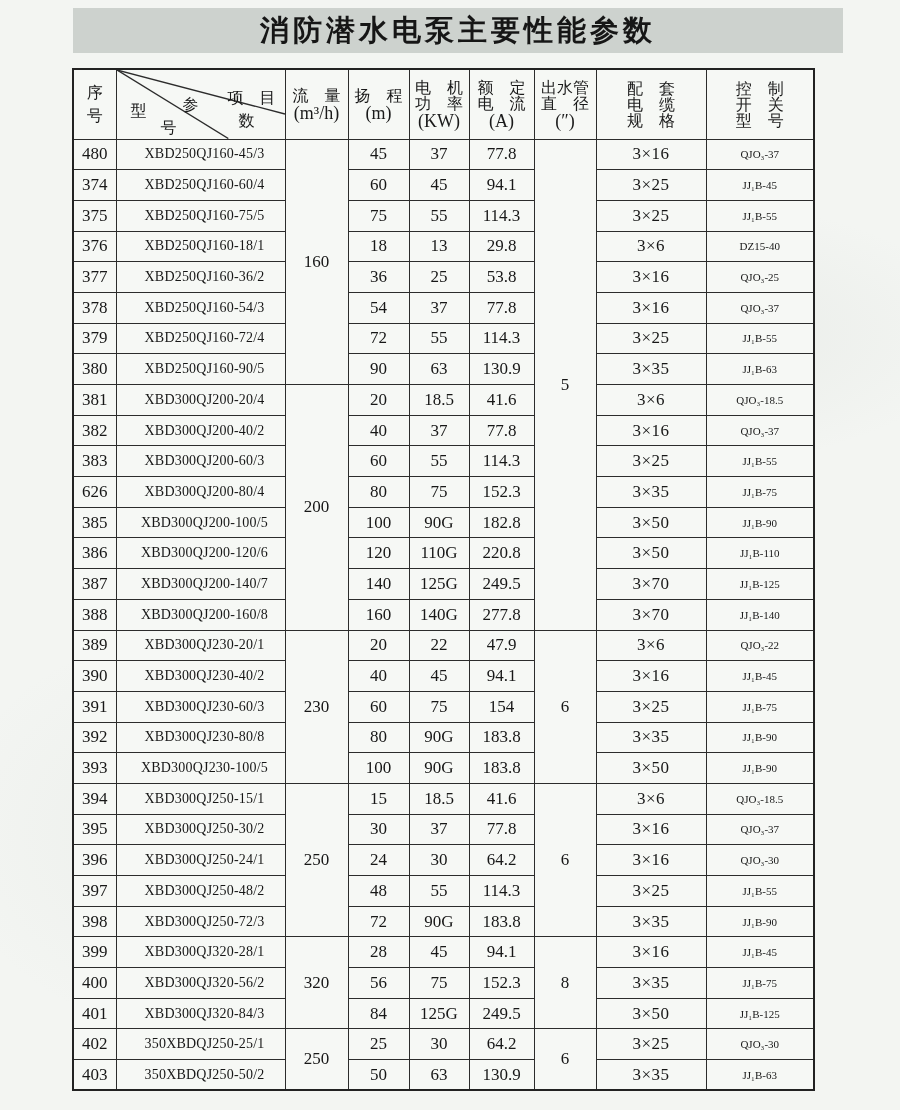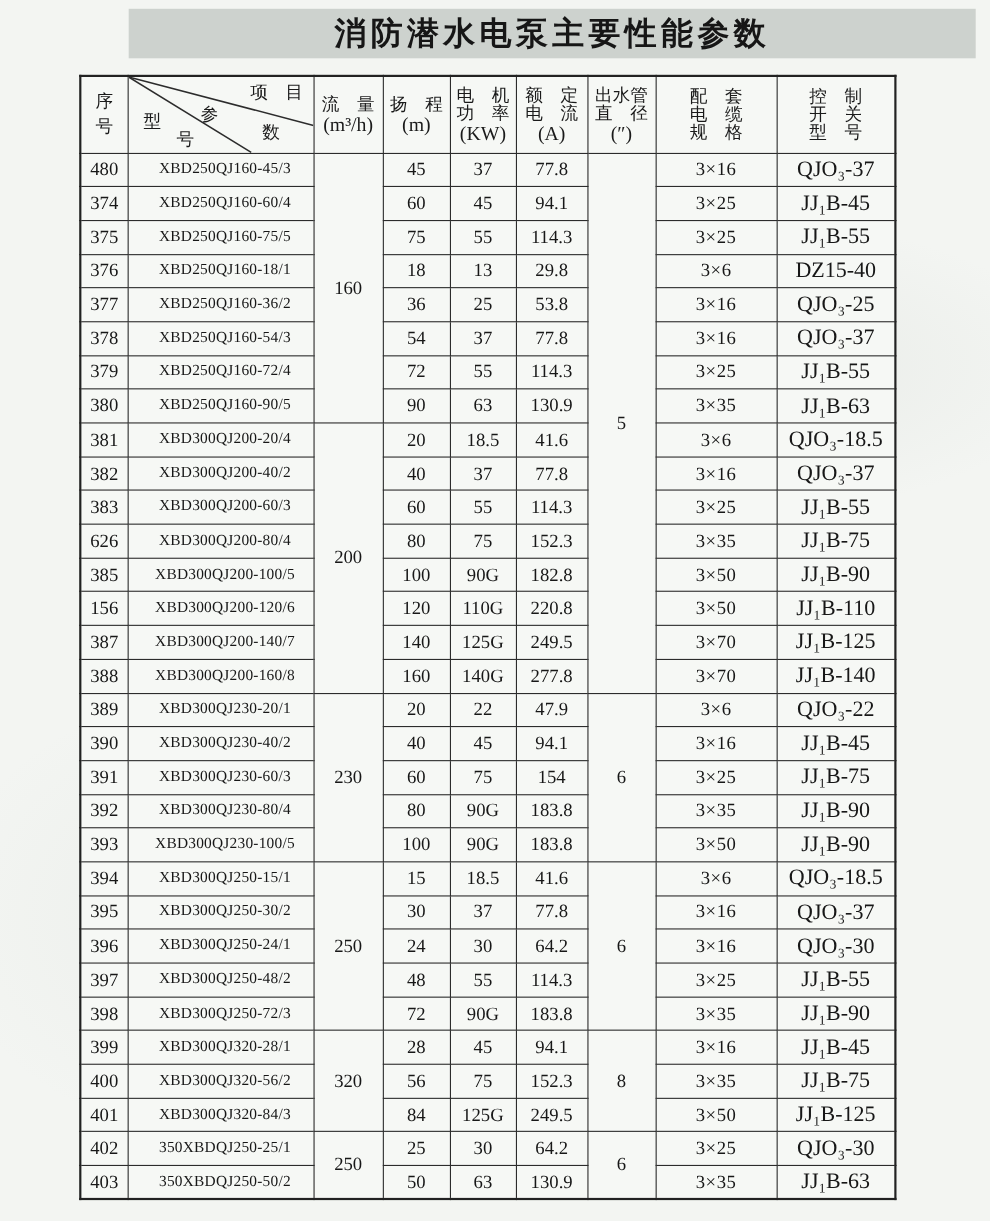--- a/index.html
+++ b/index.html
@@ -9,21 +9,21 @@
     background:
       radial-gradient(ellipse 500px 200px at 70% 30%, rgba(180,188,180,0.18), transparent 70%),
       radial-gradient(ellipse 400px 300px at 25% 75%, rgba(180,188,180,0.12), transparent 70%),
       #f3f5f2;
     font-family:"DejaVu Sans", sans-serif;
     overflow:hidden;
   }
   .title-strip {
     position:absolute; left:73px; top:8px; width:770px; height:45px;
     background:#cdd2ce;
-    display:flex; align-items:center; justify-content:center;margin-left:44px;
+    display:flex; align-items:center; justify-content:center;
   }
   .page-title {
     font-size:29px; font-weight:bold; color:#161616; letter-spacing:4px;
     font-family:"DejaVu Sans", sans-serif;
     white-space:nowrap;
   }
   table.spec {
     position:absolute; left:72px; top:68px; width:741px;
     border-collapse:collapse; table-layout:fixed;
     background:#f6f8f5;
@@ -50,30 +50,30 @@
   .h-stack.two-gap { justify-content:space-between; padding:9px 0 8px 0; }
   .h-stack.serial { justify-content:center; gap:7px; padding:0; }
   .h-line { line-height:1; white-space:nowrap; }
   .h-unit {
     line-height:1; font-size:18px;
     font-family:"Liberation Serif","DejaVu Serif",serif; white-space:nowrap;
   }
   th.diag { position:relative; padding:0; }
   th.diag svg { position:absolute; left:0; top:0; width:100%; height:100%; }
   .dlabel { position:absolute; font-size:16px; line-height:1; white-space:nowrap; }
-  .dl-top   { right:9px;  top:7px;  }
+  .dl-top   { right:9px;  top:20px;  }
   .dl-mid-a { left:66px;  top:27px; }
   .dl-mid-b { left:122px; top:43px; }
   .dl-bot-a { left:14px;  top:33px; }
   .dl-bot-b { left:44px;  top:50px; }
   td { font-size:17px; }
   td.model { text-align:left; padding-left:8px; font-size:14px; letter-spacing:0.2px; }
   td.flow, td.pipe { font-size:17px; }
   td.cable { letter-spacing:0.5px; }
-  td.switch { font-size:20px; }
+  td.switch { font-size:11px; }
 </style>
 </head>
 <body>
 
 <div class="title-strip">
   <div class="page-title">消防潜水电泵主要性能参数</div>
 </div>
 
 <table class="spec">
   <colgroup>
@@ -270,21 +270,21 @@
       <tr>
         <td>385</td>
         <td class="model">XBD300QJ200-100/5</td>
         <td>100</td>
         <td>90G</td>
         <td>182.8</td>
         <td class="cable">3×50</td>
         <td class="switch">JJ₁B-90</td>
       </tr>
       <tr>
-        <td>156</td>
+        <td>386</td>
         <td class="model">XBD300QJ200-120/6</td>
         <td>120</td>
         <td>110G</td>
         <td>220.8</td>
         <td class="cable">3×50</td>
         <td class="switch">JJ₁B-110</td>
       </tr>
       <tr>
         <td>387</td>
         <td class="model">XBD300QJ200-140/7</td>
@@ -327,21 +327,21 @@
         <td>391</td>
         <td class="model">XBD300QJ230-60/3</td>
         <td>60</td>
         <td>75</td>
         <td>154</td>
         <td class="cable">3×25</td>
         <td class="switch">JJ₁B-75</td>
       </tr>
       <tr>
         <td>392</td>
-        <td class="model">XBD300QJ230-80/4</td>
+        <td class="model">XBD300QJ230-80/8</td>
         <td>80</td>
         <td>90G</td>
         <td>183.8</td>
         <td class="cable">3×35</td>
         <td class="switch">JJ₁B-90</td>
       </tr>
       <tr>
         <td>393</td>
         <td class="model">XBD300QJ230-100/5</td>
         <td>100</td>

